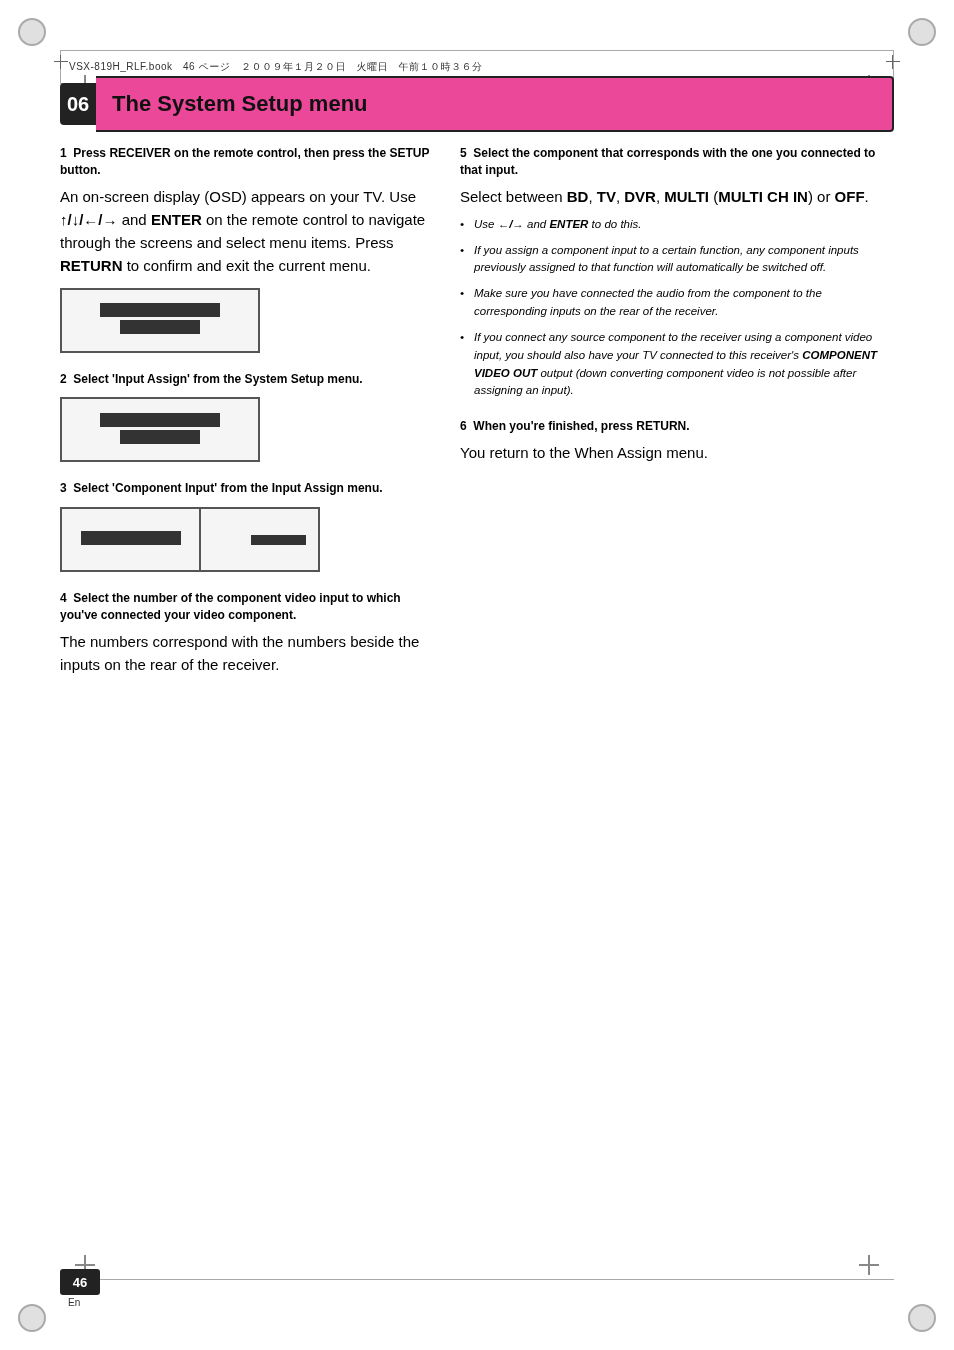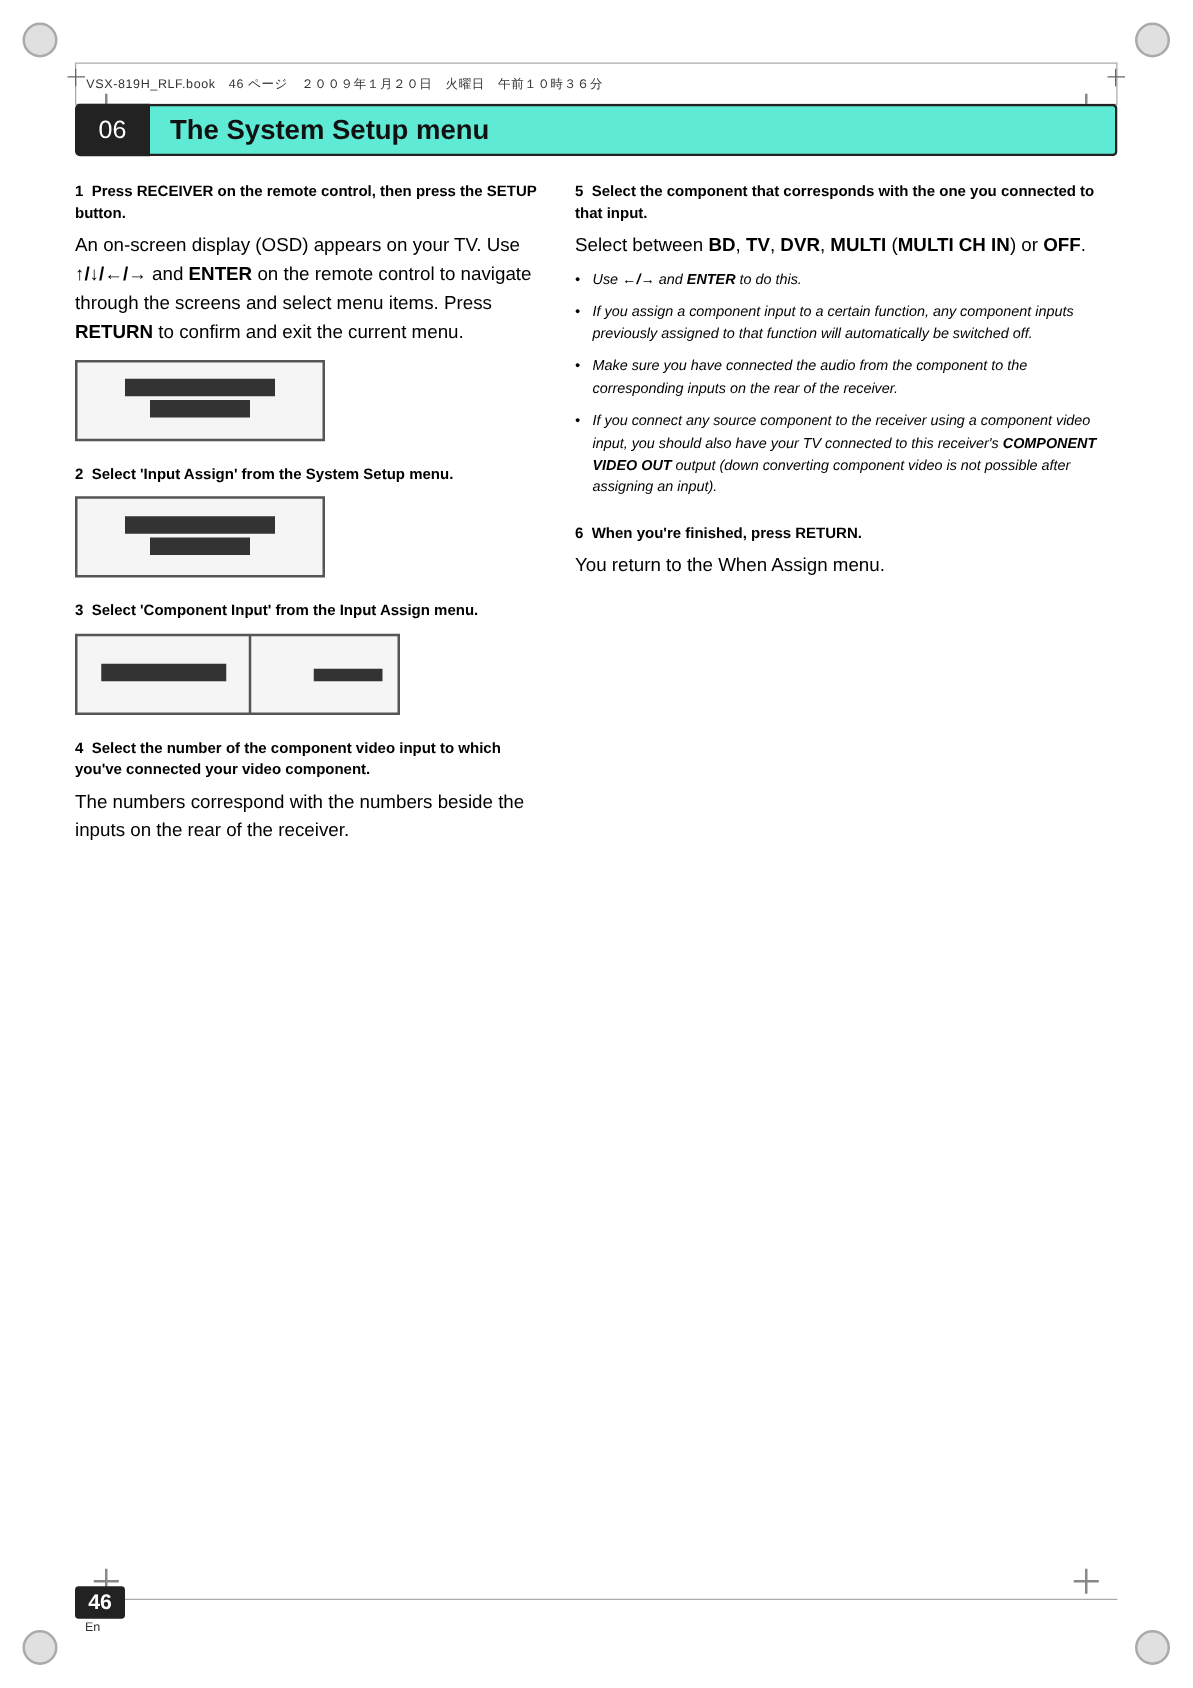--- a/index.html
+++ b/index.html
@@ -104,34 +104,34 @@
       left: 60px;
       right: 60px;
       height: 42px;
       display: flex;
       align-items: center;
     }
     .chapter-number-box {
       background: #222;
       color: #fff;
       font-size: 20px;
-      font-weight: normal;
-      width: 60px;
+      font-weight: bold;
+      width: 36px;
       height: 42px;
       display: flex;
       align-items: center;
       justify-content: center;
       border-radius: 4px 0 0 4px;
       flex-shrink: 0;
     }
     .chapter-title-box {
-      background: #5eead4;
+      background: #ec4899;
       border: 2px solid #222;
       border-left: none;
-      height: 42px;
+      height: 56px;
       flex: 1;
       display: flex;
       align-items: center;
       padding-left: 16px;
       border-radius: 0 4px 4px 0;
     }
     .chapter-title {
       font-size: 22px;
       font-weight: bold;
       color: #111;
@@ -257,21 +257,21 @@
       top: 0;
     }
 
     
     .page-number-box {
       position: absolute;
       bottom: 55px;
       left: 60px;
       background: #222;
       color: #fff;
-      font-size: 17px;
+      font-size: 13px;
       font-weight: bold;
       width: 40px;
       height: 26px;
       display: flex;
       align-items: center;
       justify-content: center;
       border-radius: 3px;
     }
     .page-lang {
       position: absolute;

